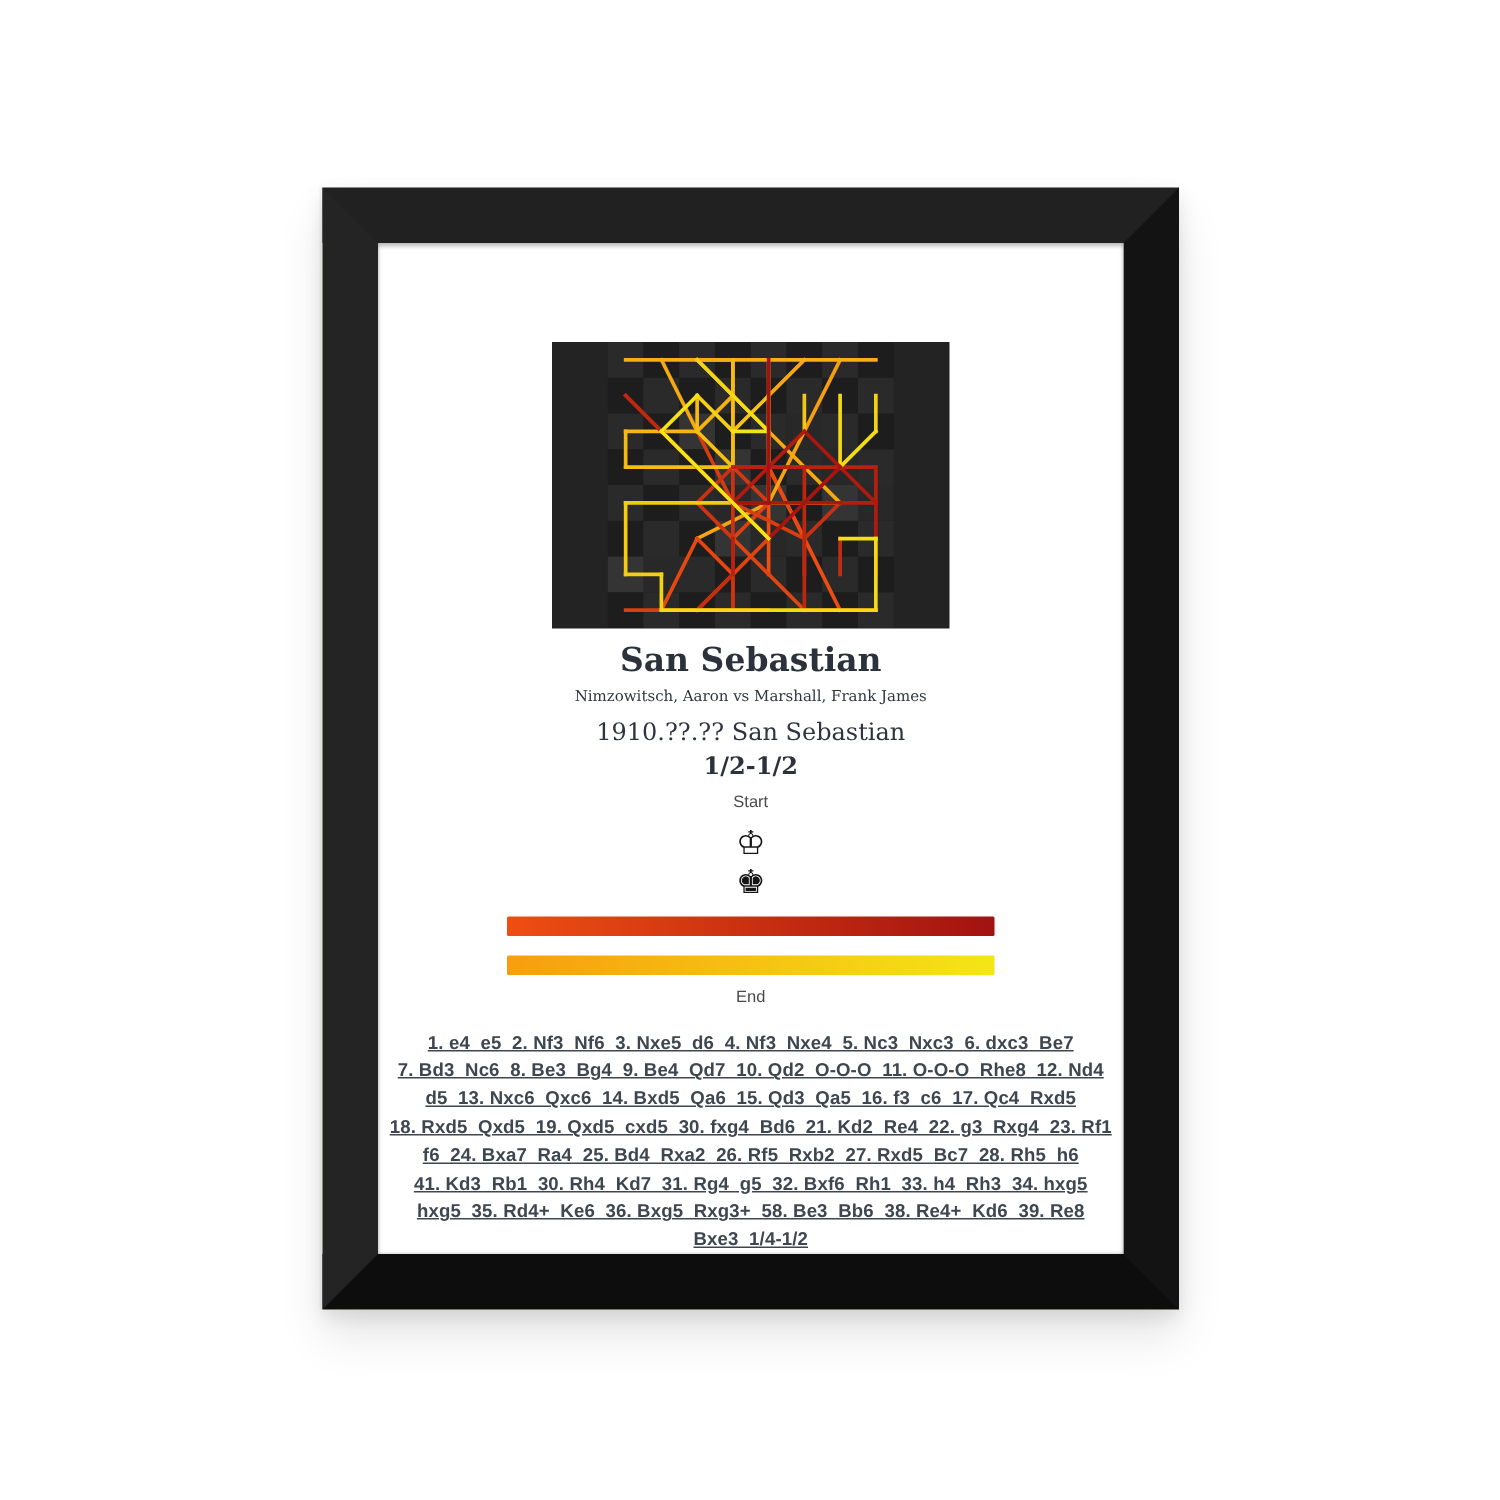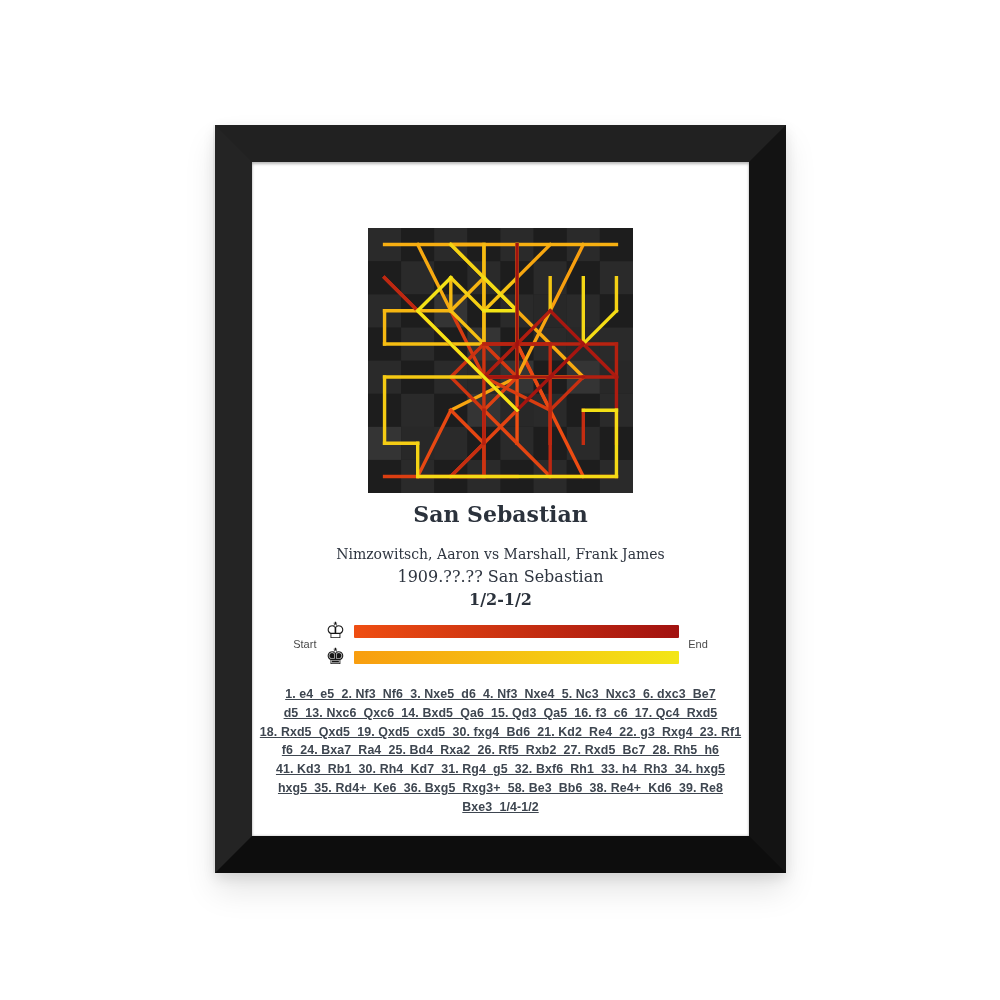--- a/index.html
+++ b/index.html
@@ -20,26 +20,27 @@
   }
   .print{
     width:100%;height:100%;background:#ffffff;position:relative;
     box-shadow:inset 0 2px 3px rgba(0,0,0,0.28), inset 0 -1px 2px rgba(0,0,0,0.12);
     display:flex;flex-direction:column;align-items:center;
   }
   .board-svg{margin-top:66px;display:block;background:#232323;}
   .poster-title{
     margin-top:8px;font-size:22px;font-weight:700;color:#2b323c;line-height:26px;
   }
-  .poster-players{margin-top:17px;font-size:14px;color:#2e3540;line-height:20px;}
+  .poster-players{margin-top:2px;font-size:10px;color:#2e3540;line-height:20px;}
   .poster-event{margin-top:2px;font-size:16px;color:#2e3540;line-height:21px;}
   .poster-result{margin-top:2px;font-size:16px;font-weight:700;color:#2b323c;line-height:21px;}
   .legend{
     margin-top:8px;display:flex;align-items:center;gap:9px;
     font-family:"Liberation Sans",sans-serif;
+    flex-direction:column;
   }
   .legend-side-label{font-size:11px;color:#4a4a4a;}
   .legend-icons{display:flex;flex-direction:column;align-items:center;line-height:1;}
   .king-glyph{
     font-family:"DejaVu Sans",sans-serif;font-size:22px;color:#141414;
     height:26px;display:flex;align-items:center;justify-content:center;
   }
   .legend-bars{display:flex;flex-direction:column;gap:13px;}
   .grad-bar{width:325px;height:13px;border-radius:1px;}
   .move-list{
@@ -216,38 +217,39 @@
           <line x1="82.5" y1="49.5" x2="49.5" y2="82.5" stroke="rgb(243,226,22)"></line>
           <line x1="115.5" y1="148.5" x2="148.5" y2="148.5" stroke="rgb(164,20,16)"></line>
           <line x1="148.5" y1="82.5" x2="115.5" y2="82.5" stroke="rgb(243,228,22)"></line>
           <line x1="148.5" y1="148.5" x2="148.5" y2="16.5" stroke="rgb(162,18,16)"></line>
           <line x1="49.5" y1="82.5" x2="148.5" y2="181.5" stroke="rgb(243,230,22)"></line>
         </g>
       </svg>
 
     <div class="poster-title">San Sebastian</div>
     <div class="poster-players">Nimzowitsch, Aaron vs Marshall, Frank James</div>
-    <div class="poster-event">1909.??.?? San Sebastian</div>
+    <div class="poster-event">1910.??.?? San Sebastian</div>
     <div class="poster-result">1/2-1/2</div>
 
     <div class="legend">
       <span class="legend-side-label">Start</span>
       <span class="legend-icons">
         <span class="king-glyph">♔</span>
         <span class="king-glyph">♚</span>
       </span>
       <span class="legend-bars">
         <span class="grad-bar" style="background: linear-gradient(90deg, rgb(239, 78, 18), rgb(162, 18, 16));"></span>
         <span class="grad-bar" style="background: linear-gradient(90deg, rgb(248, 157, 15), rgb(243, 230, 22));"></span>
       </span>
       <span class="legend-side-label">End</span>
     </div>
 
     <div class="move-list">
         <div class="move-line">1. e4  e5  2. Nf3  Nf6  3. Nxe5  d6  4. Nf3  Nxe4  5. Nc3  Nxc3  6. dxc3  Be7</div>
+        <div class="move-line">7. Bd3  Nc6  8. Be3  Bg4  9. Be4  Qd7  10. Qd2  O-O-O  11. O-O-O  Rhe8  12. Nd4</div>
         <div class="move-line">d5  13. Nxc6  Qxc6  14. Bxd5  Qa6  15. Qd3  Qa5  16. f3  c6  17. Qc4  Rxd5</div>
         <div class="move-line">18. Rxd5  Qxd5  19. Qxd5  cxd5  30. fxg4  Bd6  21. Kd2  Re4  22. g3  Rxg4  23. Rf1</div>
         <div class="move-line">f6  24. Bxa7  Ra4  25. Bd4  Rxa2  26. Rf5  Rxb2  27. Rxd5  Bc7  28. Rh5  h6</div>
         <div class="move-line">41. Kd3  Rb1  30. Rh4  Kd7  31. Rg4  g5  32. Bxf6  Rh1  33. h4  Rh3  34. hxg5</div>
         <div class="move-line">hxg5  35. Rd4+  Ke6  36. Bxg5  Rxg3+  58. Be3  Bb6  38. Re4+  Kd6  39. Re8</div>
         <div class="move-line">Bxe3  1/4-1/2</div>
       </div>
 
   </div>
 </div>

